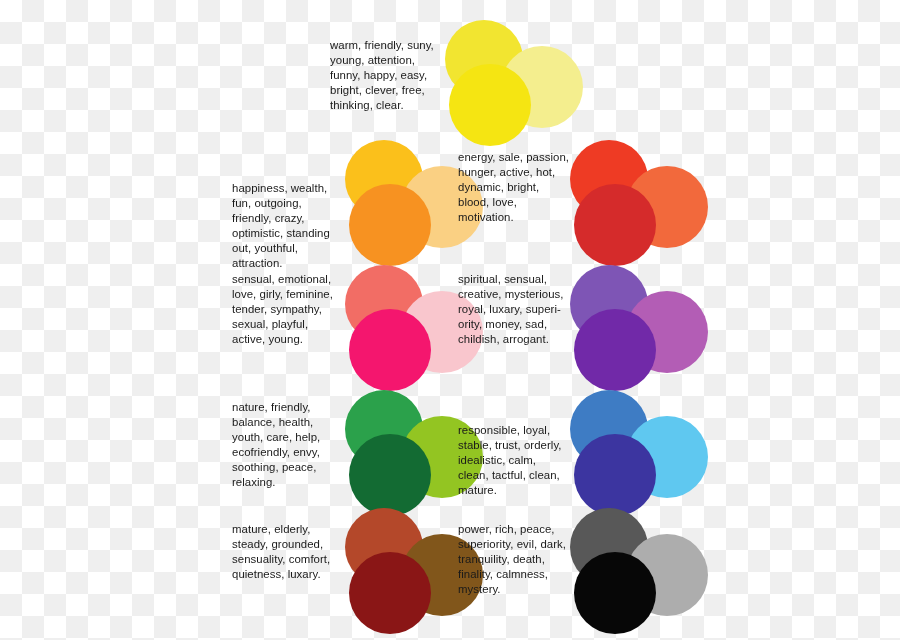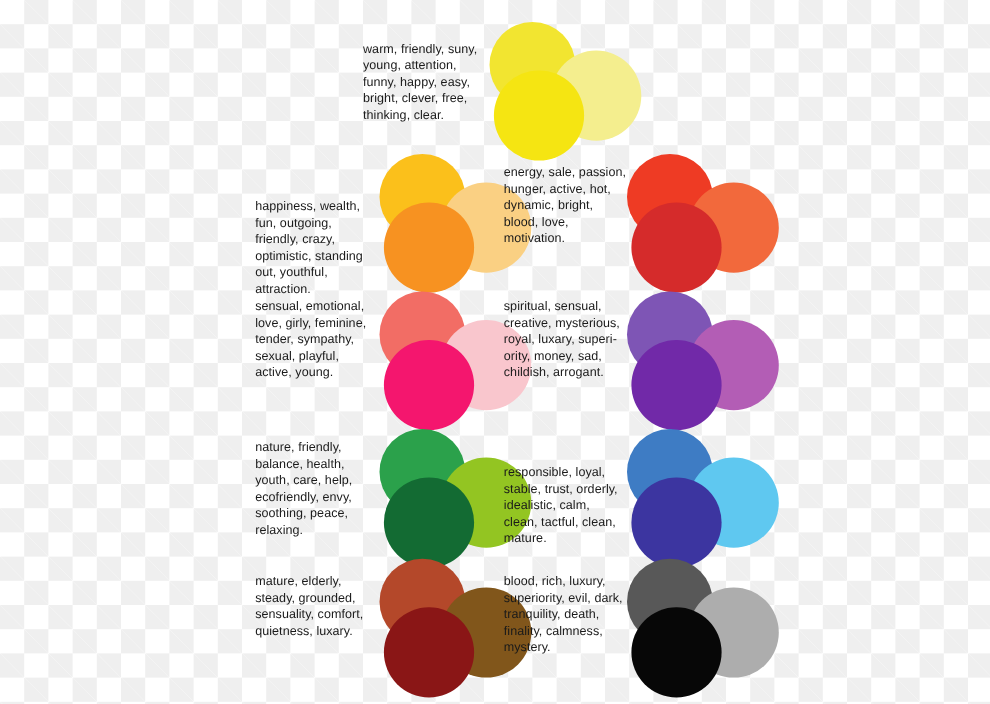--- a/index.html
+++ b/index.html
@@ -175,21 +175,21 @@
 sensuality, comfort,
 quietness, luxary.</div>
     <div class="triad" style="left:345px; top:508px;">
       <div class="blob top-left" style="background-color: rgb(180, 72, 42);"></div>
       <div class="blob right" style="background-color: rgb(129, 86, 27);"></div>
       <div class="blob bottom-left" style="background-color: rgb(138, 22, 22);"></div>
     </div>
   </div>
 
   <div class="entry">
-    <div class="caption" style="left:458px; top:522px; width:120px;">blood, rich, luxury,
+    <div class="caption" style="left:458px; top:522px; width:120px;">power, rich, peace,
 superiority, evil, dark,
 tranquility, death,
 finality, calmness,
 mystery.</div>
     <div class="triad" style="left:570px; top:508px;">
       <div class="blob top-left" style="background-color: rgb(88, 88, 88);"></div>
       <div class="blob right" style="background-color: rgb(173, 173, 173);"></div>
       <div class="blob bottom-left" style="background-color: rgb(7, 7, 7);"></div>
     </div>
   </div>

